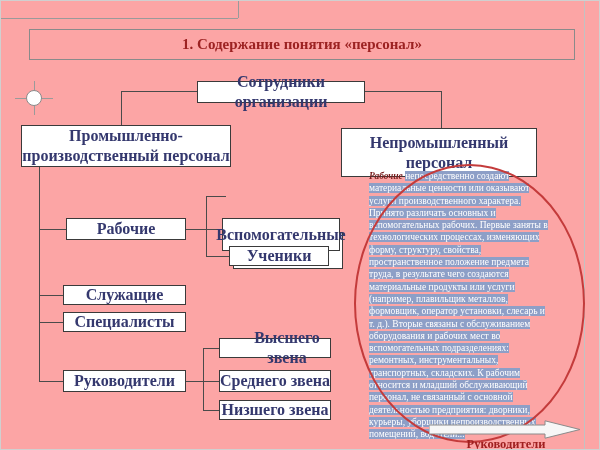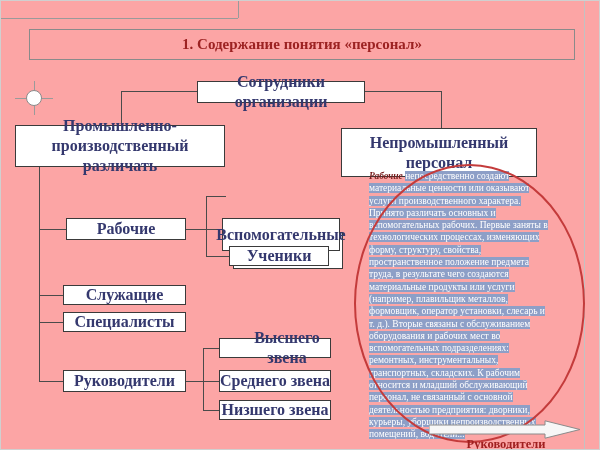--- a/index.html
+++ b/index.html
@@ -64,23 +64,23 @@
 
   <div class="box" style="left:196px; top:80px; width:168px; height:22px;">
     <span>Сотрудники организации</span>
   </div>
 
   <div class="line hline" style="left:120px; top:90px; width:76px;"></div>
   <div class="line vline" style="left:120px; top:90px; height:34px;"></div>
   <div class="line hline" style="left:364px; top:90px; width:76px;"></div>
   <div class="line vline" style="left:440px; top:90px; height:37px;"></div>
 
-  <div class="box" style="left:14px; top:124px; width:210px; height:42px;">
+  <div class="box" style="left:20px; top:124px; width:210px; height:42px;">
     <span>Промышленно-</span>
-    <span>производственный различать</span>
+    <span>производственный персонал</span>
   </div>
   <div class="box" style="left:340px; top:127px; width:196px; height:49px;">
     <span>Непромышленный</span>
     <span>персонал</span>
   </div>
 
   <div class="line vline" style="left:38px; top:166px; height:214px;"></div>
   <div class="line hline" style="left:38px; top:228px; width:27px;"></div>
   <div class="line hline" style="left:38px; top:294px; width:24px;"></div>
   <div class="line hline" style="left:38px; top:321px; width:24px;"></div>

